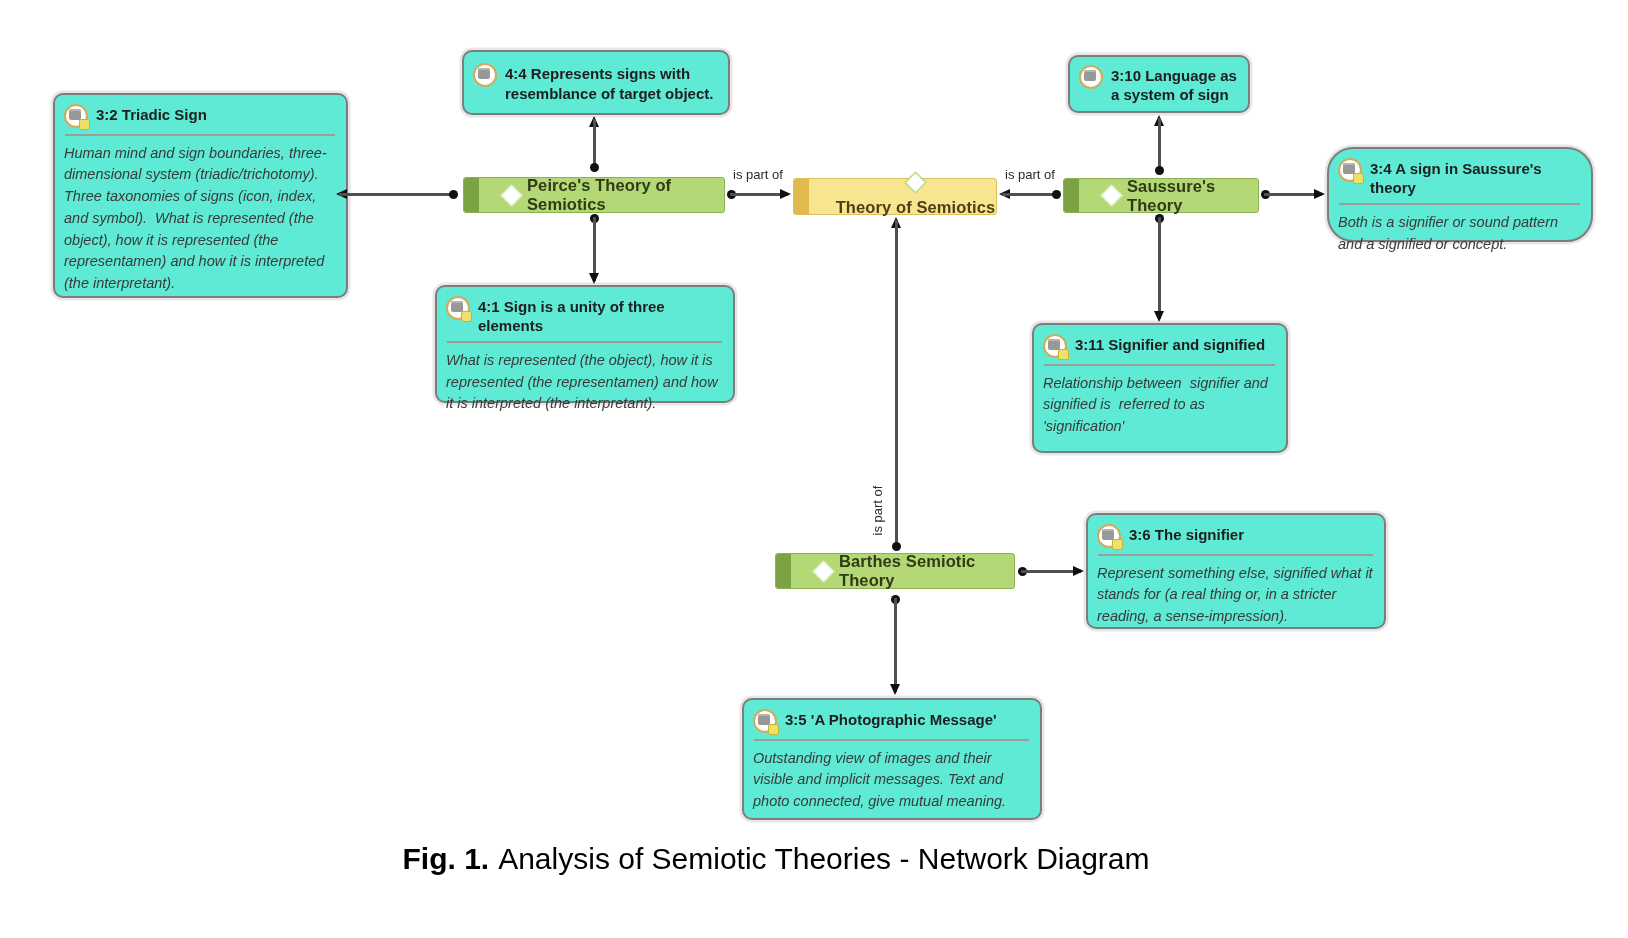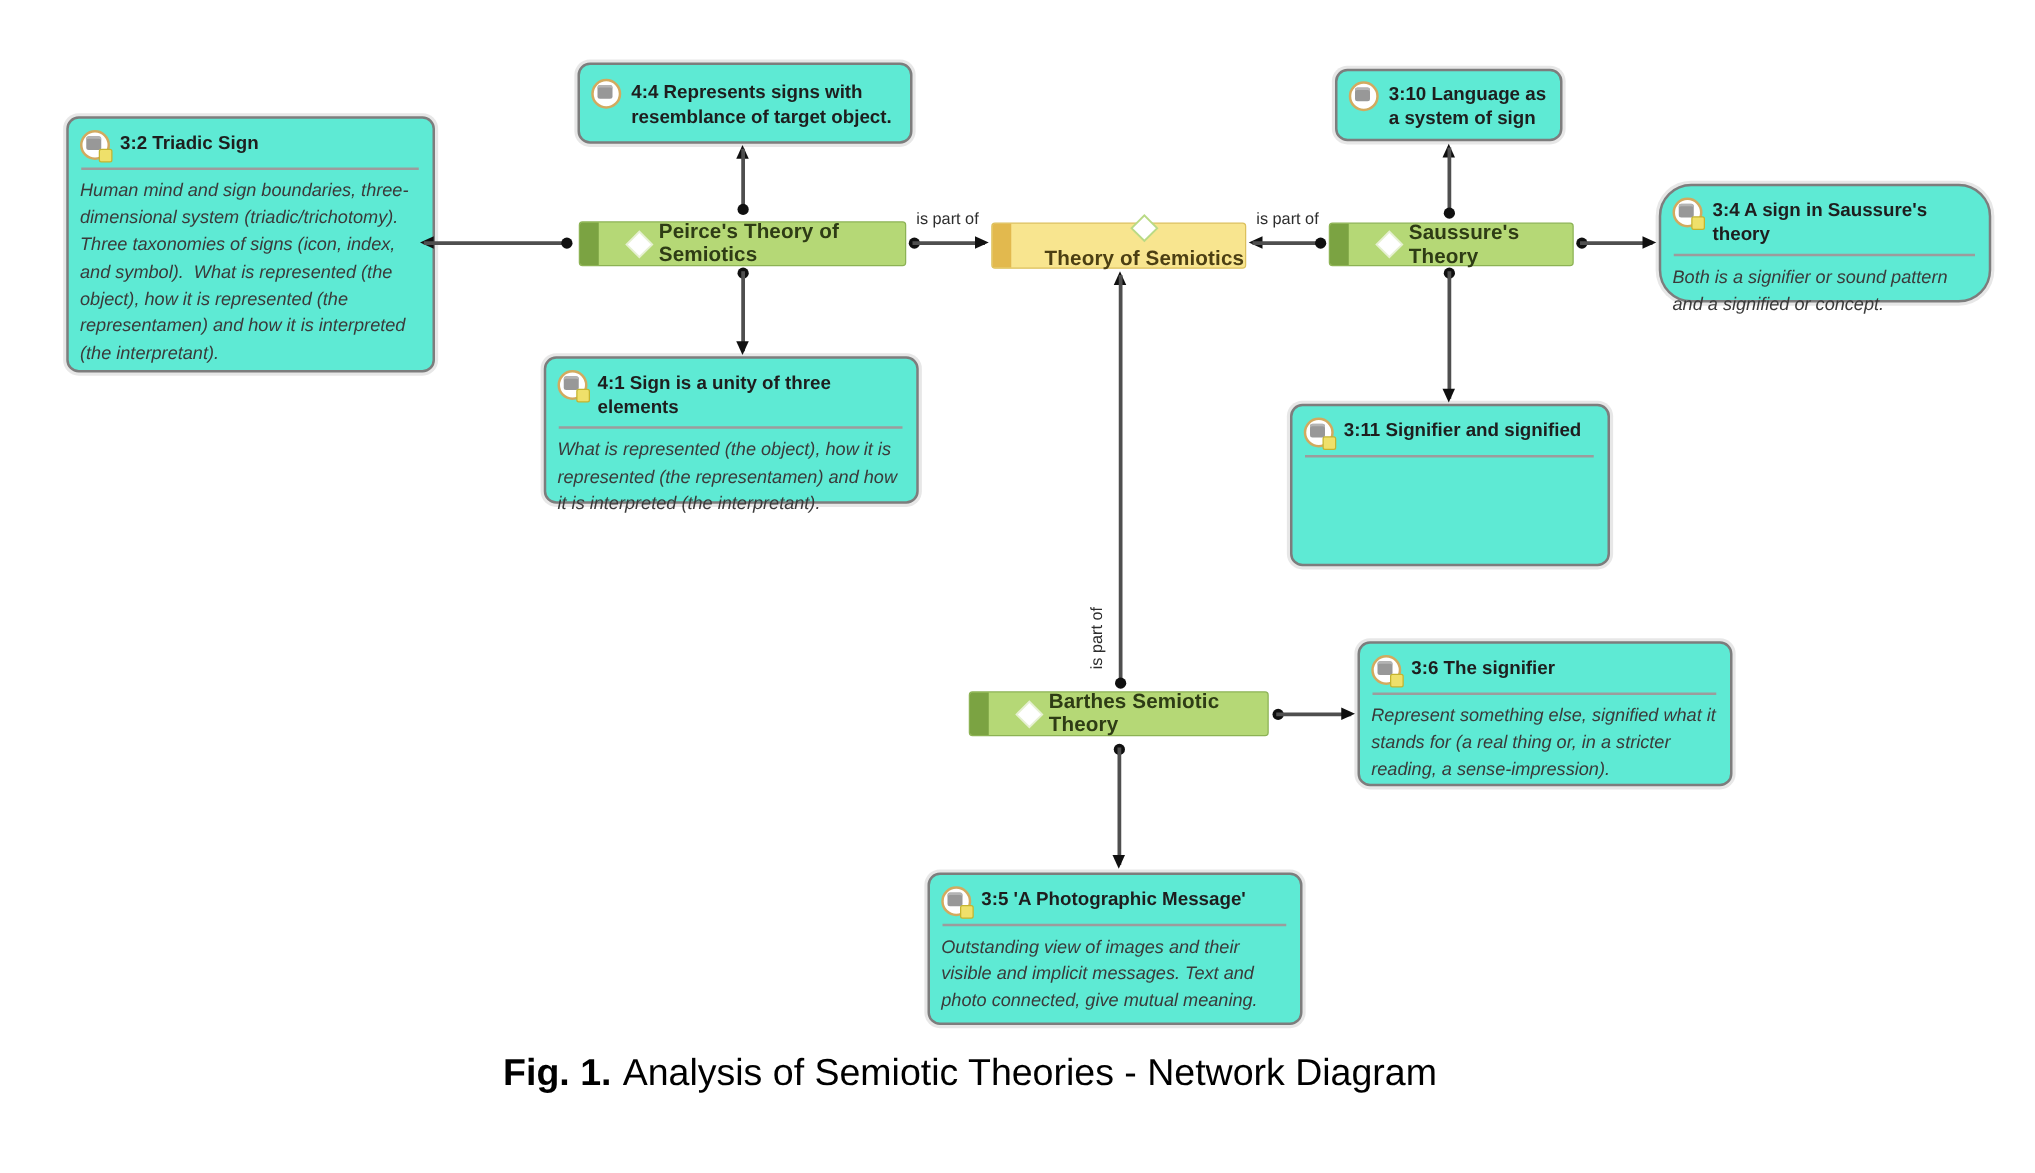--- a/index.html
+++ b/index.html
@@ -104,20 +104,21 @@
 
   <div class="qbox" style="left:1032px;top:323px;width:256px;height:130px;">
     <div class="qhead">
       <span class="qicon">
           <span class="doc"></span>
           <span class="badge"></span>
         </span>
       <span class="qtitle">3:11 Signifier and signified</span>
     </div>
     <div class="qdiv"></div>
+    <div class="qbody">Relationship between  signifier and signified is  referred to as 'signification'</div>
   </div>
 
   <div class="qbox" style="left:435px;top:285px;width:300px;height:118px;">
     <div class="qhead">
       <span class="qicon">
           <span class="doc"></span>
           <span class="badge"></span>
         </span>
       <span class="qtitle">4:1 Sign is a unity of three elements</span>
     </div>

